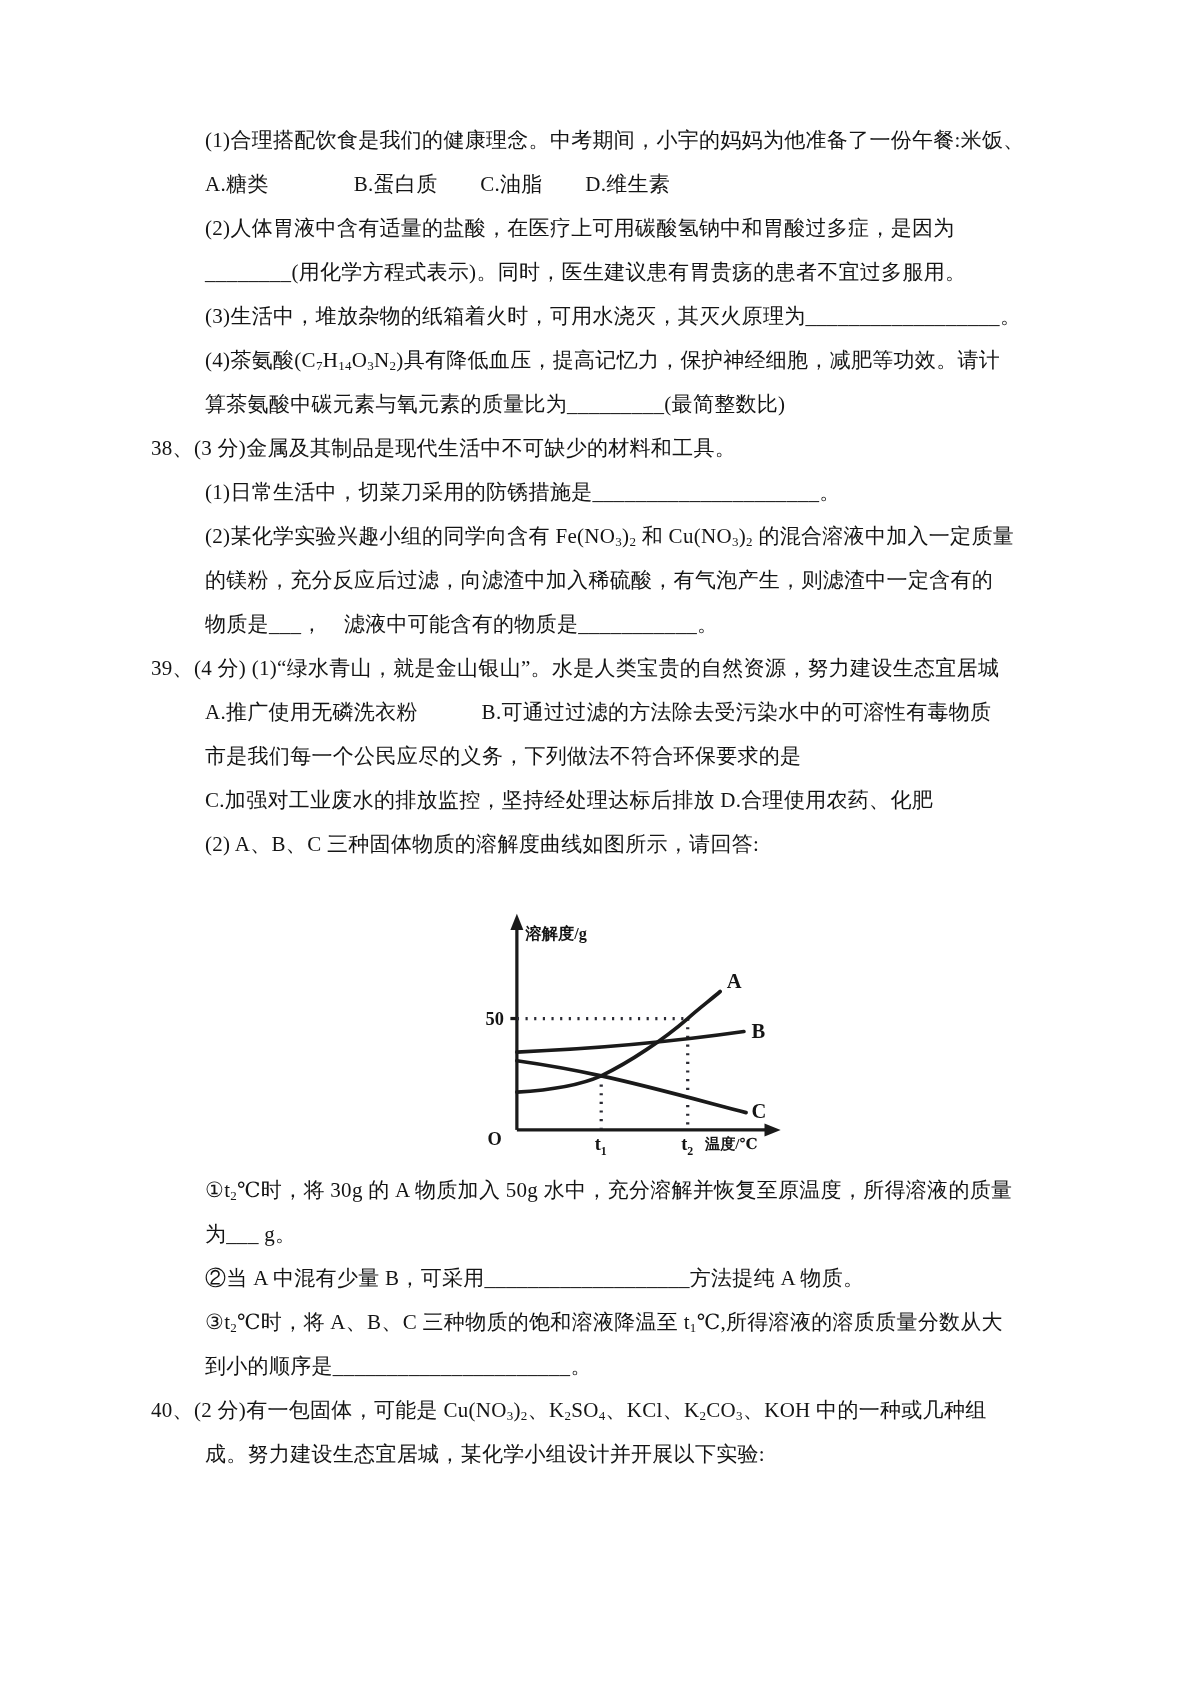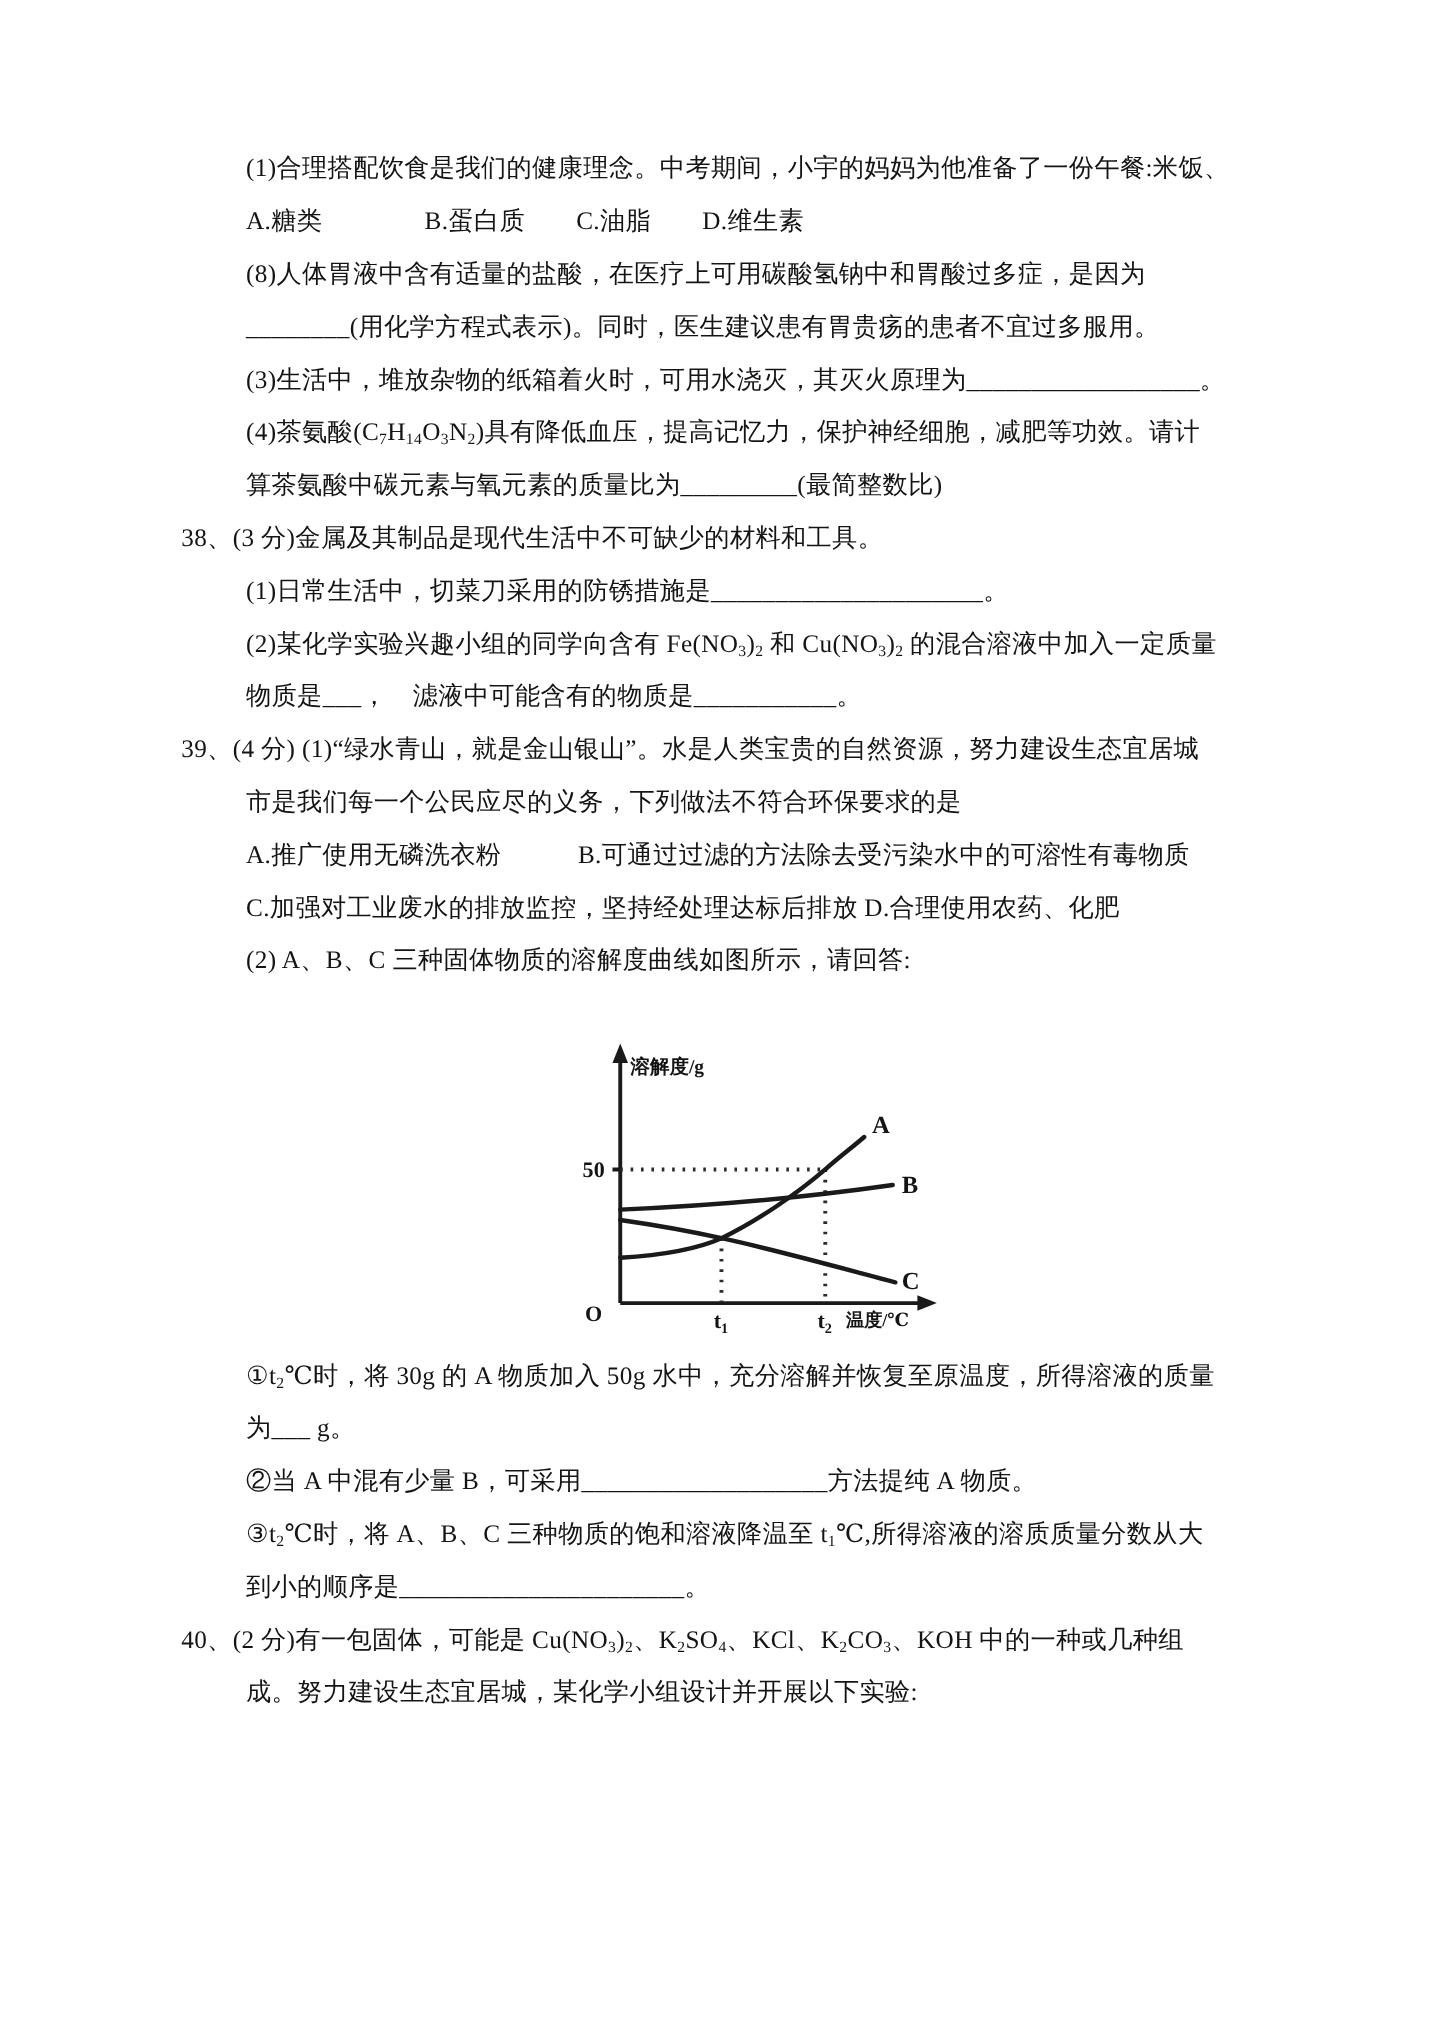--- a/index.html
+++ b/index.html
@@ -52,32 +52,33 @@
 </style>
 </head>
 <body>
 
 <div class="page">
   <div class="doc">
 
     <div id="lines-top">
         <div class="line ind-s"><span>(1)合理搭配饮食是我们的健康理念。中考期间，小宇的妈妈为他准备了一份午餐:米饭、</span></div>
         <div class="line ind-s"><span>A.糖类　　　　B.蛋白质　　C.油脂　　D.维生素</span></div>
-        <div class="line ind-s"><span>(8)人体胃液中含有适量的盐酸，在医疗上可用碳酸氢钠中和胃酸过多症，是因为</span></div>
+        <div class="line ind-s"><span>(2)人体胃液中含有适量的盐酸，在医疗上可用碳酸氢钠中和胃酸过多症，是因为</span></div>
         <div class="line ind-s"><span>________(用化学方程式表示)。同时，医生建议患有胃贵疡的患者不宜过多服用。</span></div>
         <div class="line ind-s"><span>(3)生活中，堆放杂物的纸箱着火时，可用水浇灭，其灭火原理为__________________。</span></div>
         <div class="line ind-s"><span>(4)茶氨酸(C</span><sub>7</sub><span>H</span><sub>14</sub><span>O</span><sub>3</sub><span>N</span><sub>2</sub><span>)具有降低血压，提高记忆力，保护神经细胞，减肥等功效。请计</span></div>
         <div class="line ind-s"><span>算茶氨酸中碳元素与氧元素的质量比为_________(最简整数比)</span></div>
         <div class="line ind-q"><span>38、(3 分)金属及其制品是现代生活中不可缺少的材料和工具。</span></div>
         <div class="line ind-s"><span>(1)日常生活中，切菜刀采用的防锈措施是_____________________。</span></div>
         <div class="line ind-s"><span>(2)某化学实验兴趣小组的同学向含有 Fe(NO</span><sub>3</sub><span>)</span><sub>2</sub><span> 和 Cu(NO</span><sub>3</sub><span>)</span><sub>2</sub><span> 的混合溶液中加入一定质量</span></div>
+        <div class="line ind-s"><span>的镁粉，充分反应后过滤，向滤渣中加入稀硫酸，有气泡产生，则滤渣中一定含有的</span></div>
         <div class="line ind-s"><span>物质是___，　滤液中可能含有的物质是___________。</span></div>
         <div class="line ind-q"><span>39、(4 分) (1)“绿水青山，就是金山银山”。水是人类宝贵的自然资源，努力建设生态宜居城</span></div>
+        <div class="line ind-s"><span>A.推广使用无磷洗衣粉　　　B.可通过过滤的方法除去受污染水中的可溶性有毒物质</span></div>
         <div class="line ind-s"><span>市是我们每一个公民应尽的义务，下列做法不符合环保要求的是</span></div>
-        <div class="line ind-s"><span>A.推广使用无磷洗衣粉　　　B.可通过过滤的方法除去受污染水中的可溶性有毒物质</span></div>
         <div class="line ind-s"><span>C.加强对工业废水的排放监控，坚持经处理达标后排放 D.合理使用农药、化肥</span></div>
         <div class="line ind-s"><span>(2) A、B、C 三种固体物质的溶解度曲线如图所示，请回答:</span></div>
       </div>
 
     <div class="chart-wrap">
       <svg width="346" height="260" viewBox="0 0 320 240">
 
         <line class="axis" x1="60" y1="16" x2="60" y2="205"></line>
         <polygon points="60,5 54,20 66,20" fill="#1a1a1a"></polygon>
         <line class="axis" x1="60" y1="205" x2="292" y2="205"></line>

